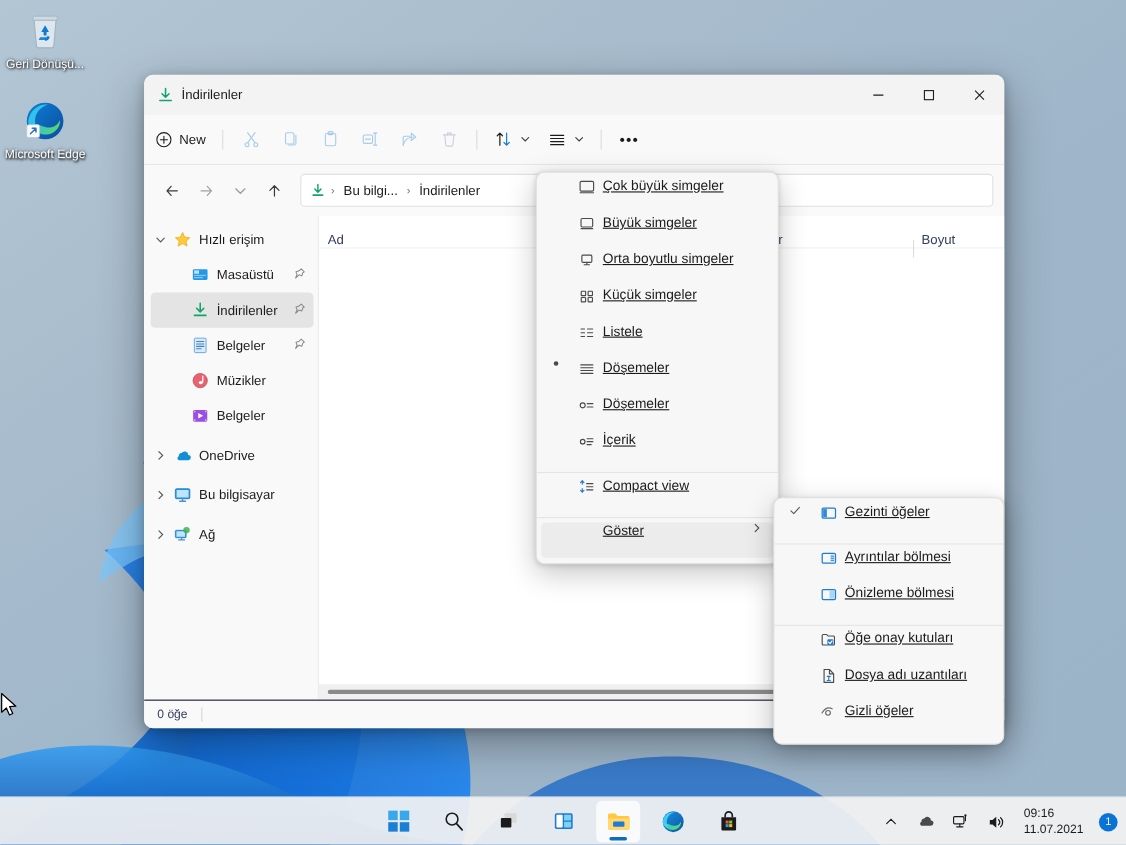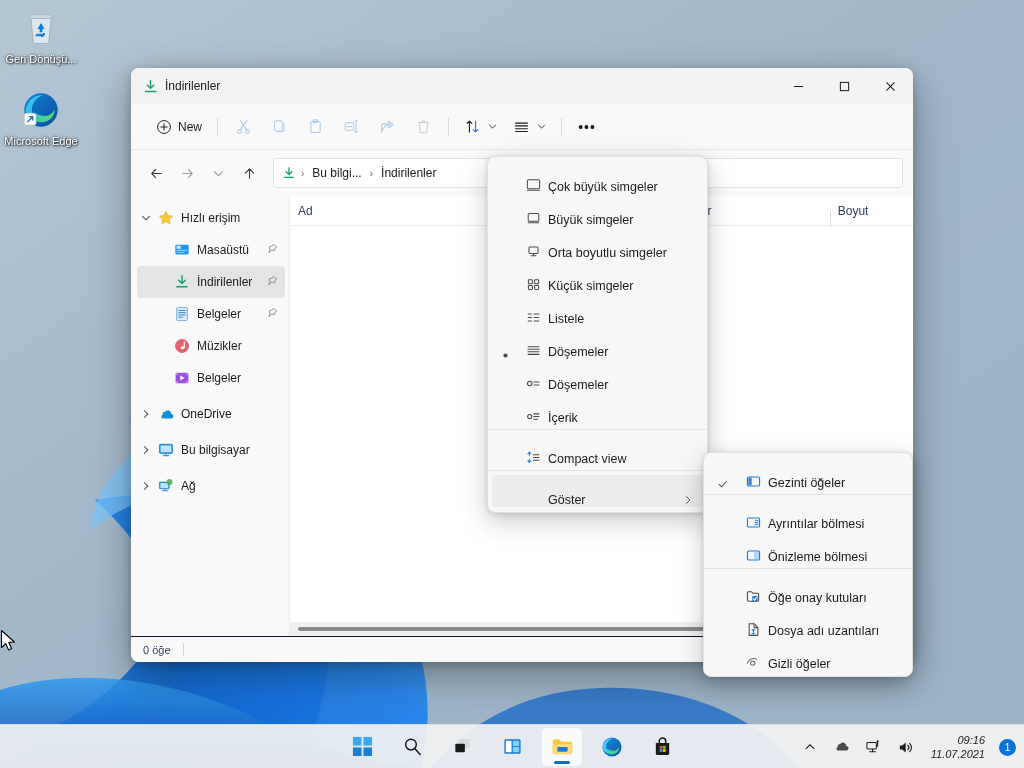--- a/index.html
+++ b/index.html
@@ -54,21 +54,21 @@
     width: 46px; height: 36px;
     display: flex; align-items: center; justify-content: center;
     color: #1b1b1b;
   }
 
   
   .toolbar {
     height: 46px; background: #f9f9f9;
     border-bottom: 1px solid #e8e8e8;
     display: flex; align-items: center;
-    padding: 0 18px; gap: 2px;
+    padding: 0 3px; gap: 2px;
     flex: none;
   }
   .tb-btn {
     height: 32px; min-width: 34px;
     display: flex; align-items: center; justify-content: center;
     border-radius: 4px; gap: 6px; padding: 0 7px;
     font-size: 12px; color: #1b1b1b;
   }
   .tb-btn.disabled { opacity: .42; }
   .tb-sep { width: 1px; height: 18px; background: #dcdcdc; margin: 0 6px; }
@@ -113,21 +113,21 @@
   .nav-item .lbl { margin-left: 4px; white-space: nowrap; }
   .nav-item .pin { position: absolute; right: 7px; color: #8a8a8a; }
   .nav-item.indent .chev { visibility: hidden; }
   .nav-item.indent { padding-left: 16px; }
 
   .content {
     flex: 1; background: #fff; border-left: 1px solid #ececec;
     display: flex; flex-direction: column; min-width: 0;
   }
   .col-head {
-    height: 30px; display: flex; align-items: center;
+    height: 30px; display: flex; align-items: flex-end;
     font-size: 12px; color: #313e5c; flex: none;
     border-bottom: 1px solid #ededed;
     gap: 44px;
   }
   .col { padding: 0 8px; position: relative; }
   .col + .col::before {
     content: ""; position: absolute; left: 0; top: 7px;
     width: 1px; height: 16px; background: #dcdcdc;
   }
   .filelist { flex: 1; background: #fff; }
@@ -150,22 +150,22 @@
     border: 1px solid #e0e0e0;
     border-radius: 8px;
     box-shadow: 0 8px 26px rgba(0,0,0,.22), 0 1px 5px rgba(0,0,0,.13);
     padding: 4px 0;
     font-size: 12.5px; color: #1b1b1b;
   }
   #view-menu { left: 487px; top: 156px; width: 221px; }
   #show-submenu { left: 703px; top: 452px; width: 210px; }
 
   .mi {
-    height: 32px; display: flex; align-items: flex-end;
-    margin: 1px 4px; border-radius: 4px; position: relative;
+    height: 32px; display: flex; align-items: flex-start;
+    margin: 1px 4px; border-radius: 4px; position: relative; text-decoration: underline;
   }
   .mi.hl { background: #ececec; }
   .mi .bullet { width: 26px; display: flex; align-items: center; justify-content: center; }
   .mi .chk { width: 30px; display: flex; align-items: center; justify-content: center; color: #3b3b3b; }
   .mi .mico { width: 30px; display: flex; align-items: center; justify-content: center; }
   .mi .mlbl { flex: 1; white-space: nowrap; }
   .mi .arrow { position: absolute; right: 10px; color: #4a4a4a; font-size: 11px; }
   .mdiv { height: 1px; background: #e4e4e4; margin: 4px 0; }
 
   
@@ -187,21 +187,21 @@
     content: ""; position: absolute; bottom: 2px; left: 50%;
     transform: translateX(-50%);
     width: 16px; height: 3px; border-radius: 2px; background: #0f6cbd;
   }
   .tray {
     position: absolute; right: 8px; top: 0; height: 44px;
     display: flex; align-items: center; gap: 10px;
     font-size: 11px; color: #1b1b1b;
   }
   .tray-ico { width: 22px; height: 28px; display: flex; align-items: center; justify-content: center; }
-  .clock { text-align: right; line-height: 14px; padding: 0 4px; font-style: italic; }
+  .clock { text-align: left; line-height: 14px; padding: 0 4px; }
   .badge {
     width: 17px; height: 17px; border-radius: 50%;
     background: #0a74d6; color: #fff; font-size: 10px;
     display: flex; align-items: center; justify-content: center;
   }
 
   
   #cursor { position: absolute; left: 0px; top: 629px; }
 </style>
 </head>

